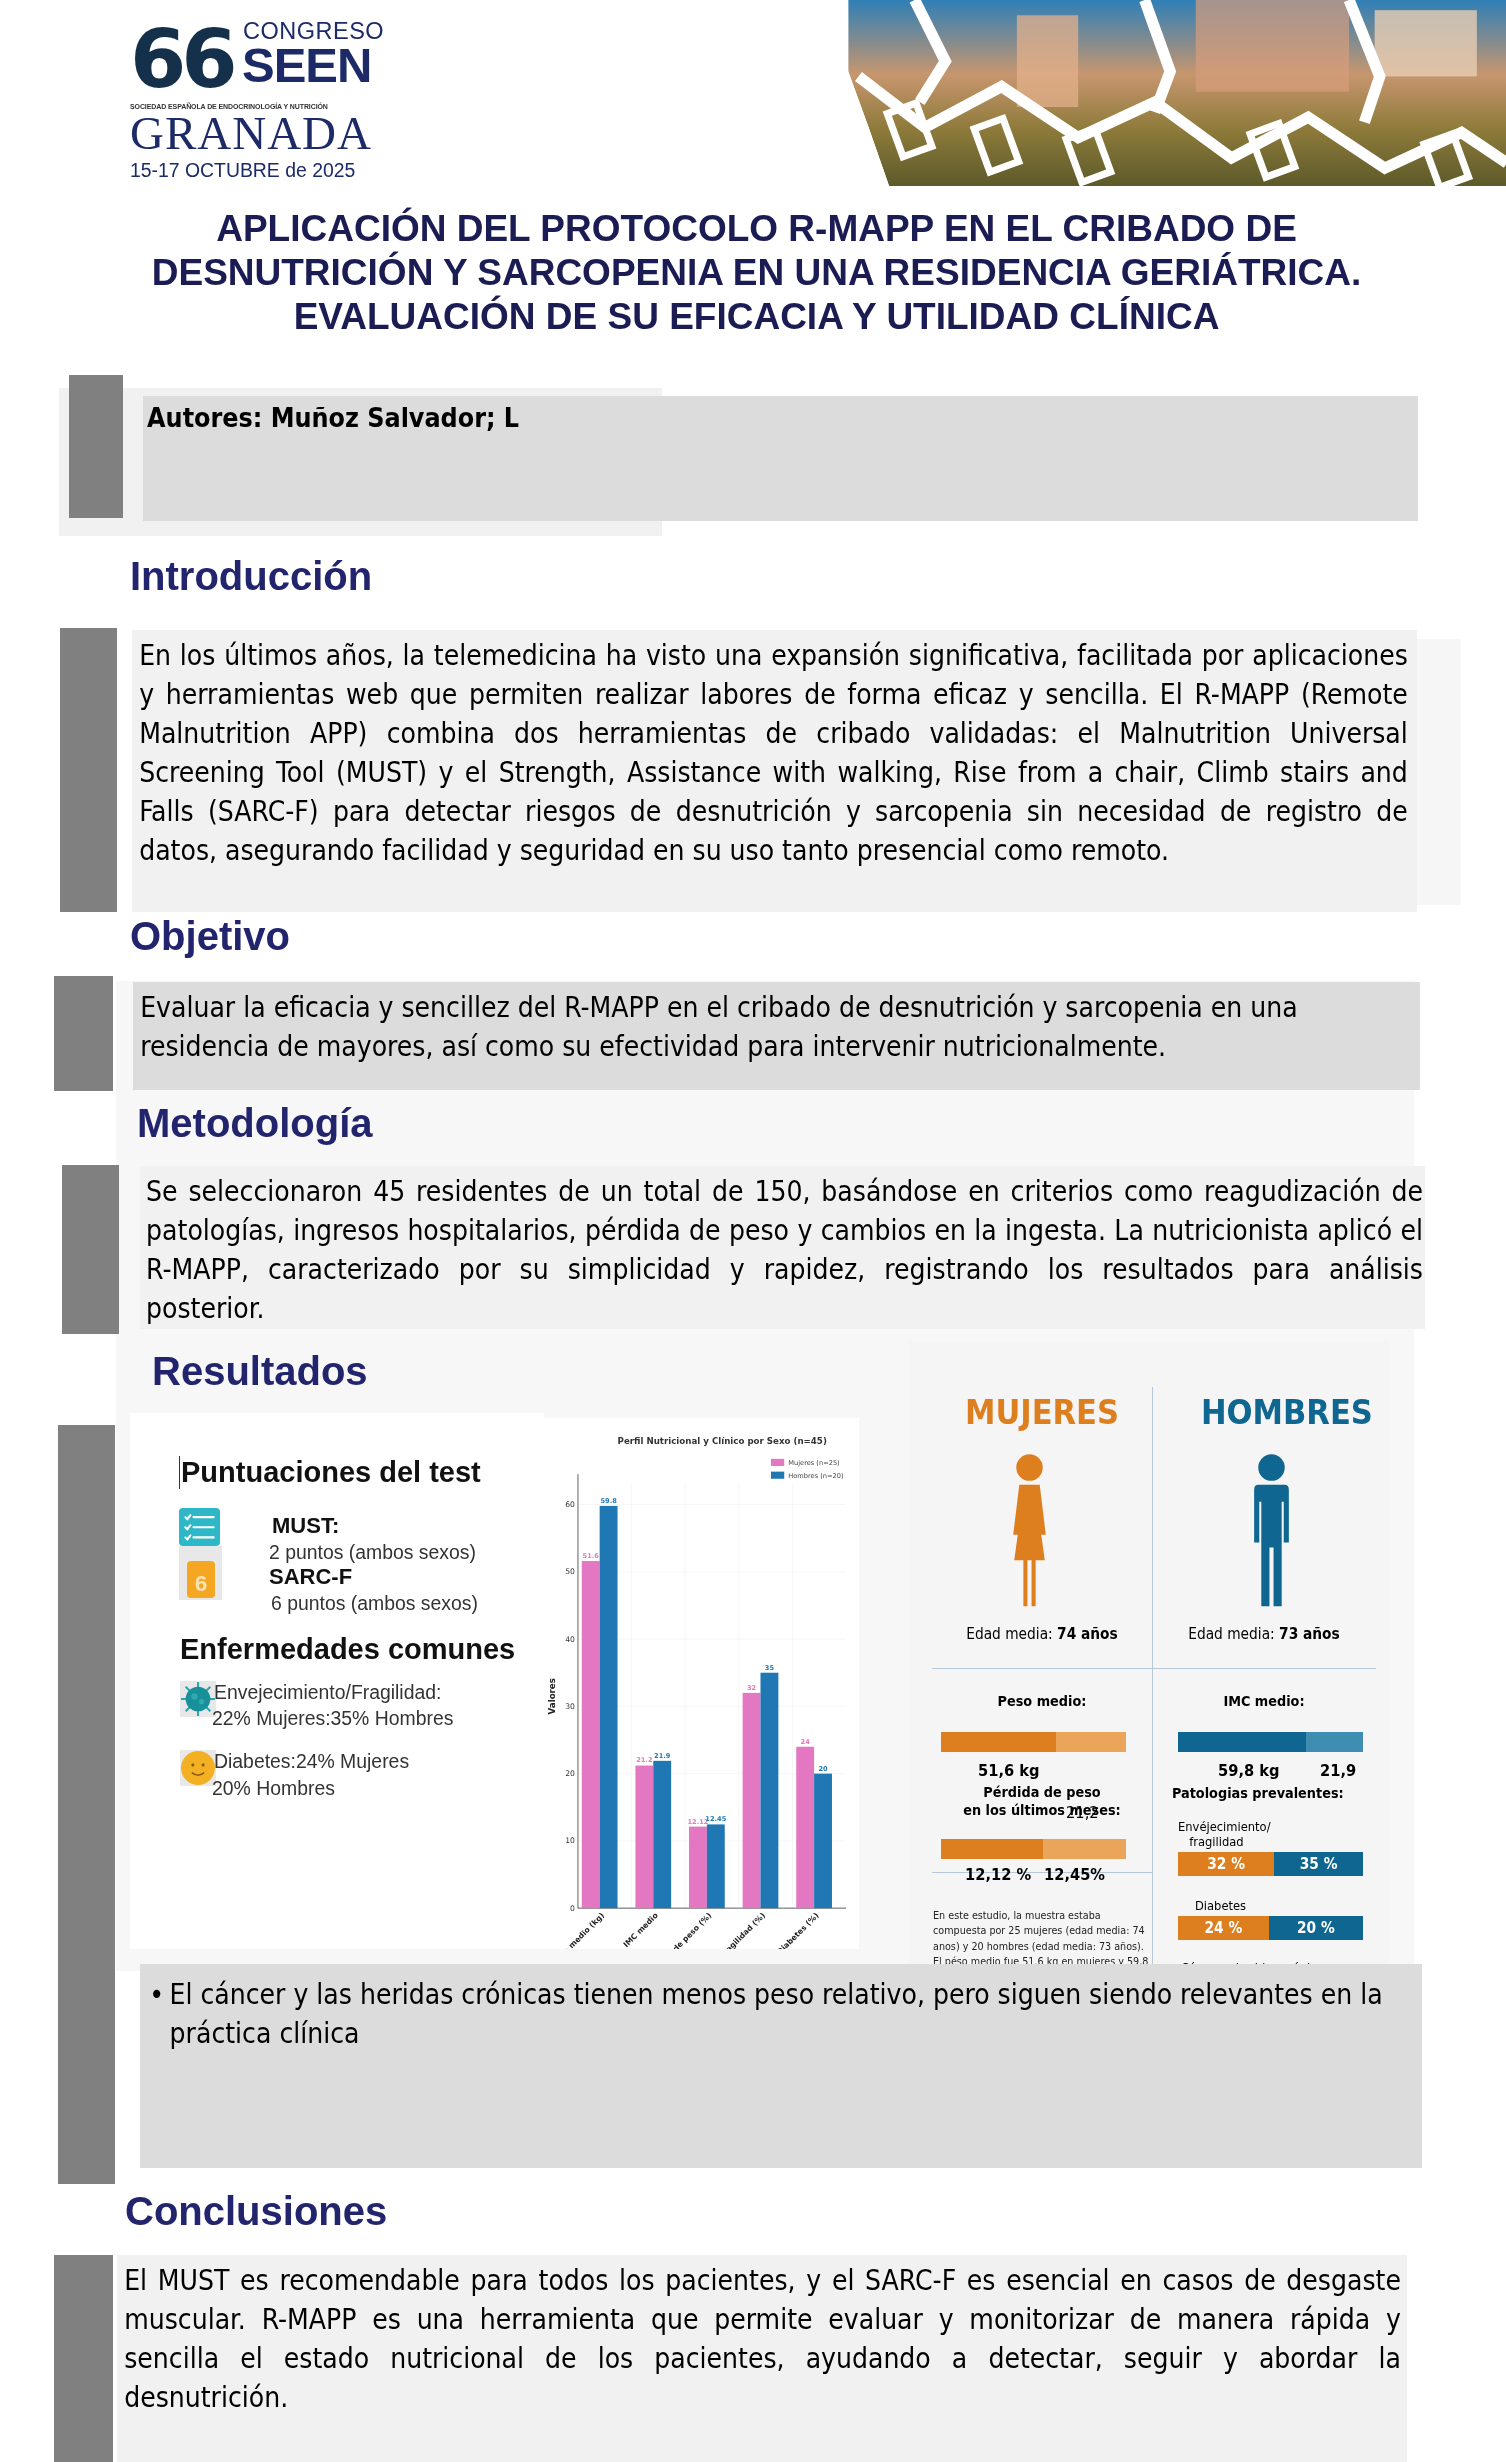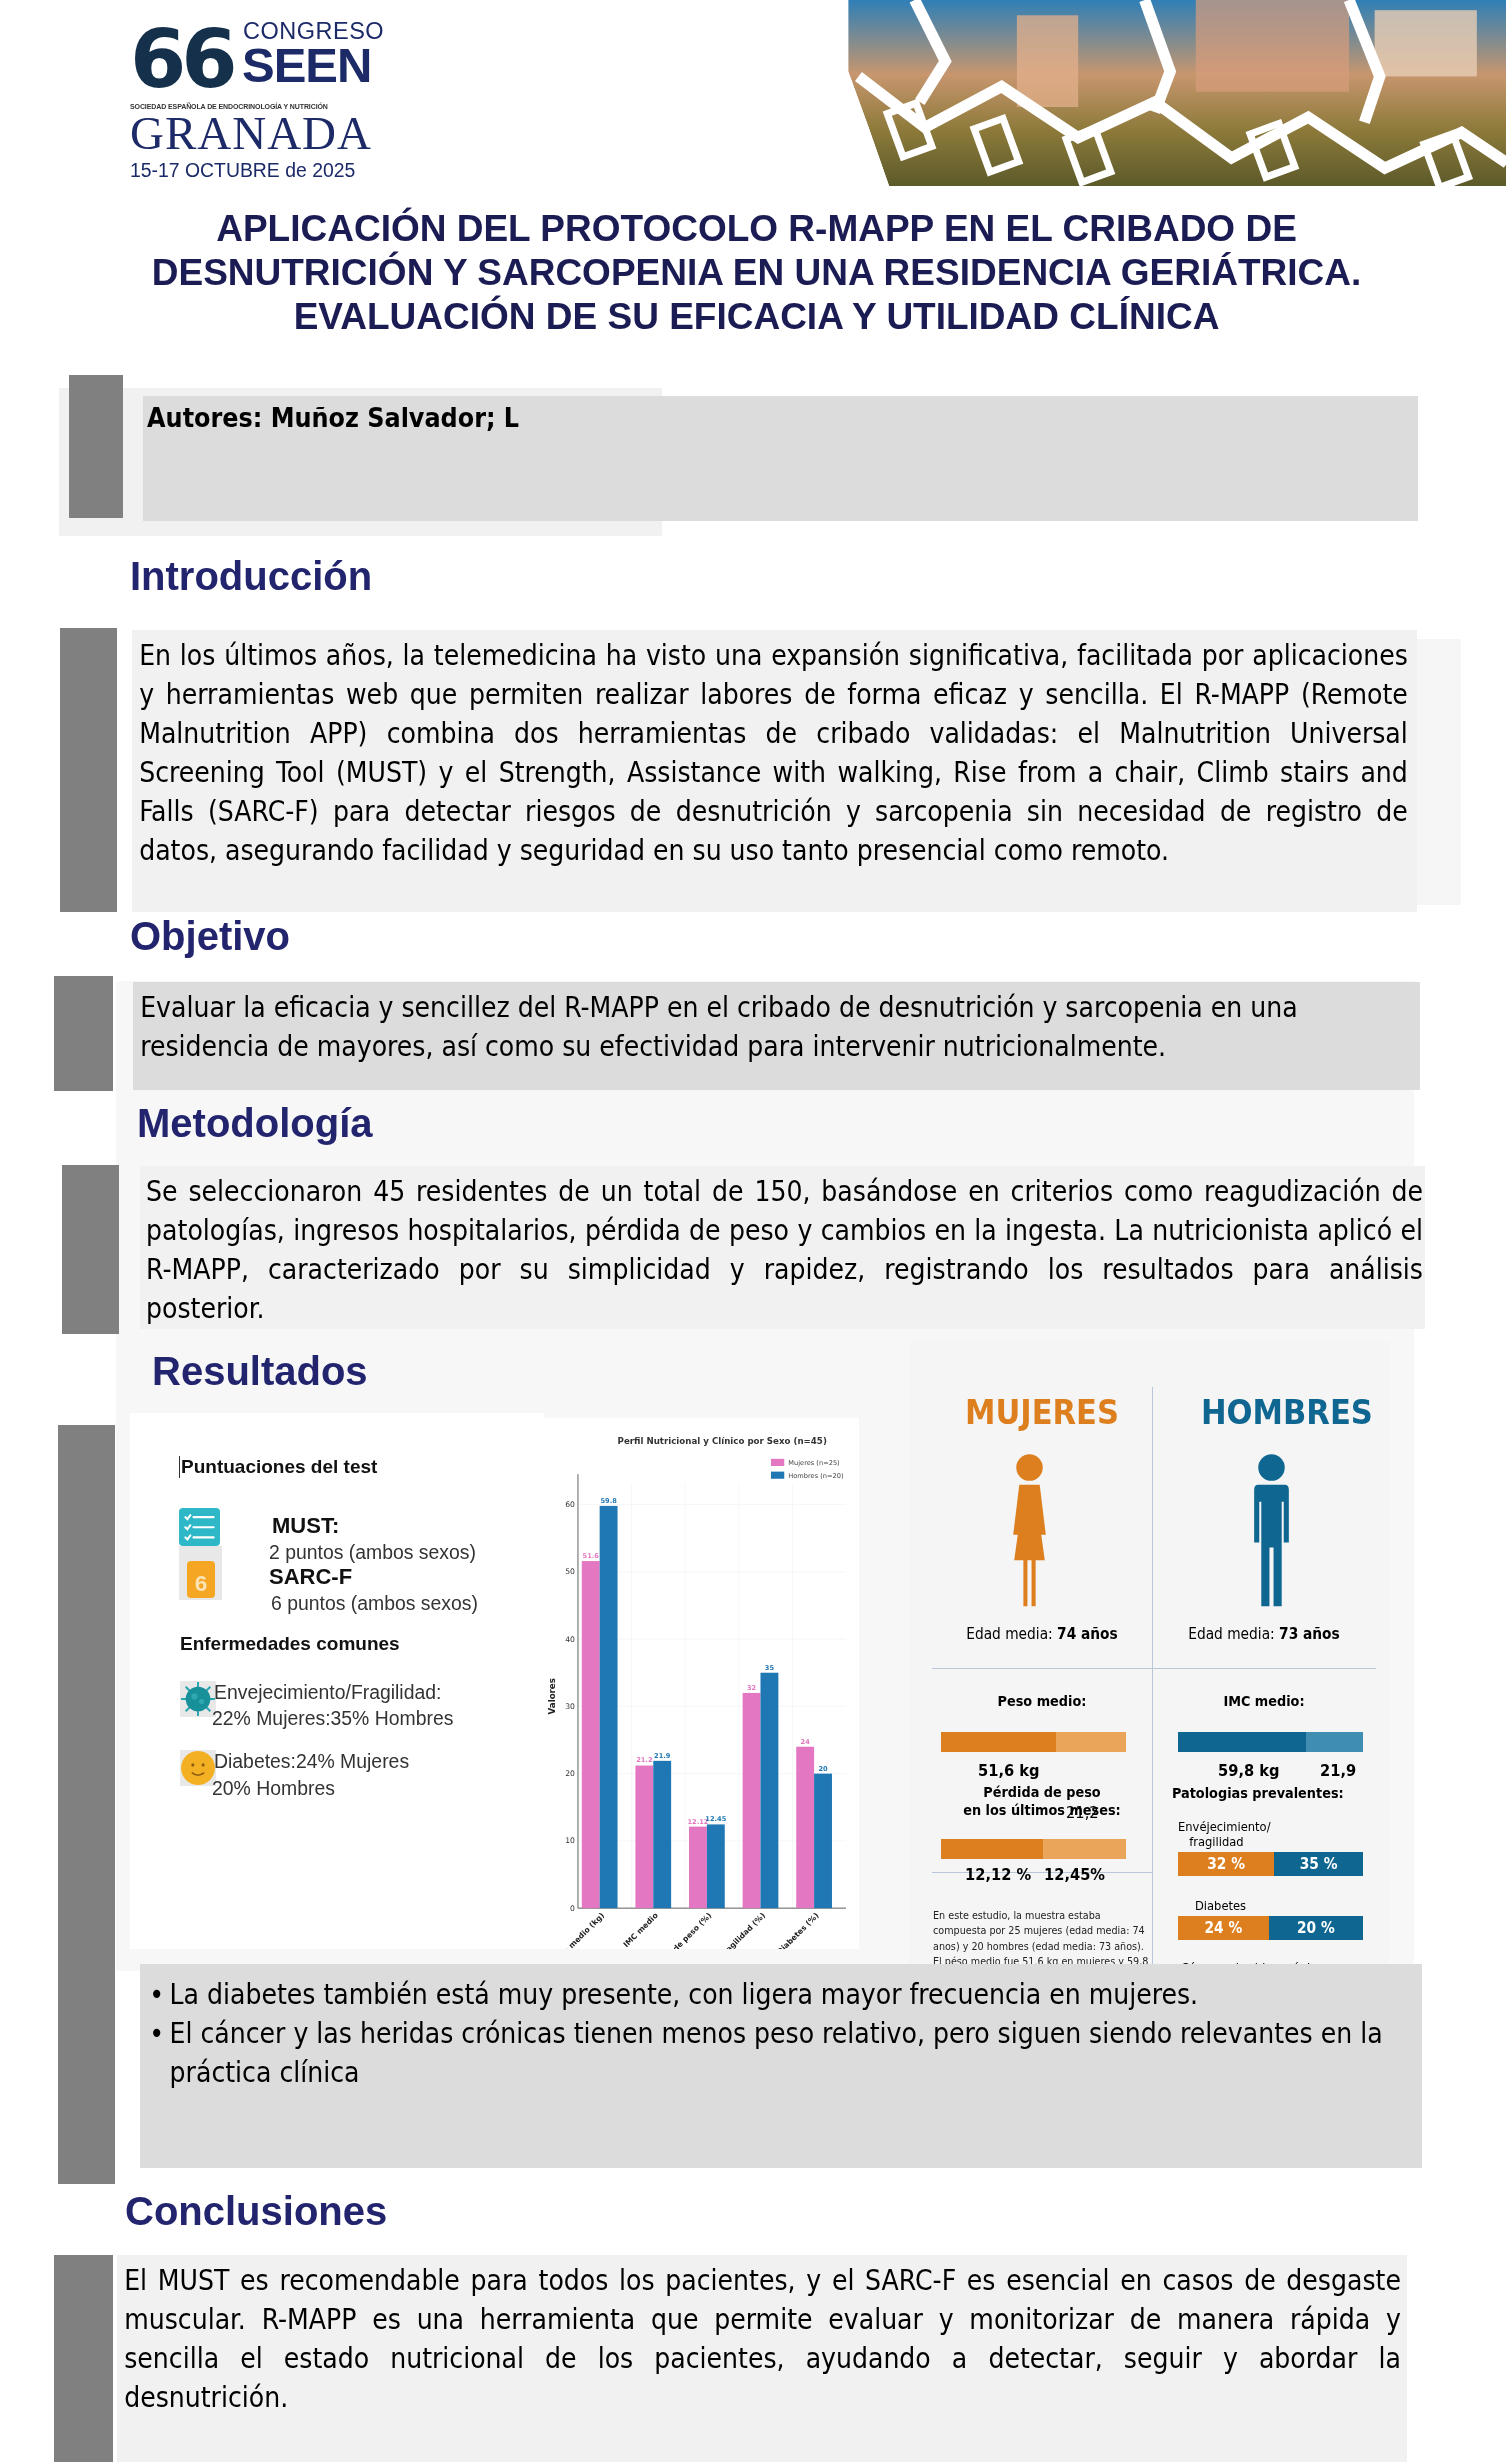--- a/index.html
+++ b/index.html
@@ -27,21 +27,21 @@
   .box { position: absolute; font-family: "DejaVu Sans Condensed", "DejaVu Sans", sans-serif; font-size: 28px; line-height: 39px; color: #000; text-align: justify; }
   .box.dark { background: #dcdcdc; }
   .box.light { background: #f1f1f1; }
   .heading { position: absolute; font-family: "Liberation Sans", sans-serif; font-weight: bold; font-size: 40px; color: #23246e; }
 
   .authors { position: absolute; left: 143px; top: 396px; width: 1275px; height: 125px; background: #dcdcdc; }
   .authors .line { position: absolute; left: 4.1px; font-family: "DejaVu Sans Condensed", "DejaVu Sans", sans-serif; font-weight: bold; font-size: 26.6px; white-space: nowrap; }
 
   
   .res-left { position: absolute; left: 130px; top: 1413px; width: 414px; height: 536px; background: #fff; }
-  .res-left .h { position: absolute; font-weight: bold; font-size: 19px; color: #111; }
+  .res-left .h { position: absolute; font-weight: bold; font-size: 29px; color: #111; }
   .res-left .lbl { position: absolute; font-weight: bold; font-size: 22px; color: #111; }
   .res-left .txt { position: absolute; font-size: 19.4px; color: #333; white-space: nowrap; }
 
   .chart-wrap { position: absolute; left: 542px; top: 1418px; width: 317px; height: 531px; background: #fff; }
 
   .info { position: absolute; left: 909px; top: 1341px; width: 480px; height: 623px; background: #f5f5f5; font-family: "DejaVu Sans Condensed", "DejaVu Sans", sans-serif; }
   .info .sex { position: absolute; font-weight: bold; font-size: 34px; }
   .info .c { position: absolute; text-align: center; }
   .info .pair { position: absolute; display: flex; height: 20.4px; }
   .info .pair span { display: flex; align-items: center; justify-content: center; color: #fff; font-size: 15.3px; font-weight: bold; }
@@ -307,21 +307,20 @@
     <span style="width:51%; background:#0f6690;">20 %</span>
   </div>
   <div style="position:absolute; left:272px; top:619px; font-size:12.8px; white-space:nowrap; top:619px;">Cáncer y heridas crónicas</div>
 
   <div class="small" style="left:24px; top:567px; width:220px; top:567px;">En este estudio, la muestra estaba compuesta por 25 mujeres (edad media: 74 anos) y 20 hombres (edad media: 73 años). El péso medio fue 51.6 kg en mujeres y 59,8 kg en hombres. El Indice de Masa Corporal (IMC) fue 21.2 entre laś mujeres y 21,9 entre los hombres. Todas las personas experimentaron una pérdida de peso en los ultimos meses (12.12 % en mujeres y 12,45% en hombres). Las patologias prevalentes fueron envéjecimiento/fragilidad (32% en mujeres y 55% en hombres).</div>
 </div>
 <div class="pair" style="position:absolute; display:flex; left:1179px; top:1987px; width:185px; height:23.5px;"></div>
 <div style="position:absolute; left:1179px; top:1977px; width:0; height:0;"></div>
 
 <ul class="bullets">
-  <li>La diabetes también está muy presente, con ligera mayor frecuencia en mujeres.</li>
   <li>El cáncer y las heridas crónicas tienen menos peso relativo, pero siguen siendo relevantes en la práctica clínica</li>
 </ul>
 
 <h2 class="heading" style="left:125px; top:2189px;">Conclusiones</h2>
 <div class="bar" style="left:54px; top:2255px; width:59px; height:215px;"></div>
 <div class="box light" style="left:117px; top:2255px; width:1290px; height:207px; padding:6.1px 6.1px 0 7.2px;">
   <p>El MUST es recomendable para todos los pacientes, y el SARC-F es esencial en casos de desgaste muscular.  R-MAPP es una herramienta  que permite evaluar y monitorizar de manera rápida y sencilla el estado nutricional de los pacientes, ayudando a detectar, seguir y abordar la desnutrición.</p>
 </div>
 
 

